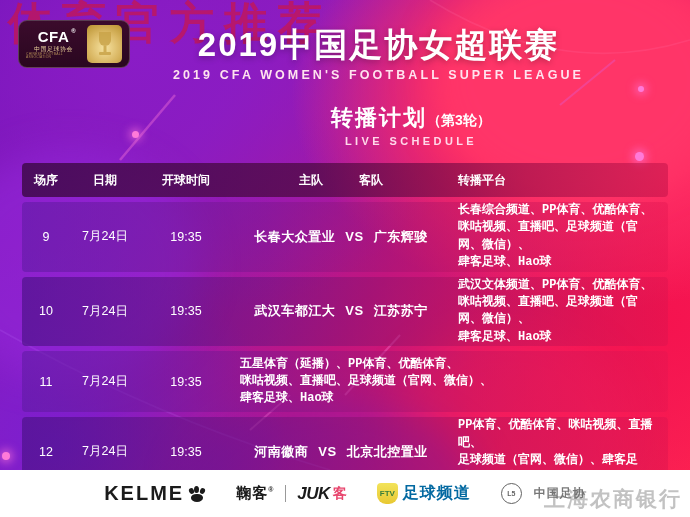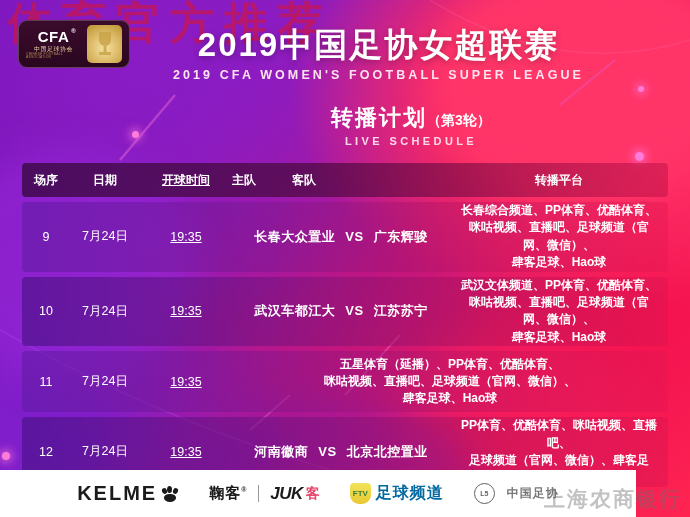--- a/index.html
+++ b/index.html
@@ -81,31 +81,31 @@
   .row{
     margin-top:5px; min-height:61px; border-radius:4px;
     background:linear-gradient(90deg, rgba(92,26,160,.55) 0%, rgba(120,22,140,.48) 38%, rgba(185,18,92,.42) 70%, rgba(225,20,80,.38) 100%);
     display:flex; align-items:center; color:#fff;
   }
   .row.alt{
     background:linear-gradient(90deg, rgba(70,16,130,.62) 0%, rgba(105,18,125,.52) 38%, rgba(170,16,88,.45) 70%, rgba(215,18,78,.4) 100%);
   }
   .c-no{ width:48px; text-align:center; }
   .c-date{ width:70px; text-align:center; }
-  .c-time{ width:92px; text-align:center;text-decoration:underline; }
+  .c-time{ width:92px; text-align:center; }
   .c-match{ width:218px; text-align:center; }
-  .c-plat{ flex:1; text-align:center; padding:0 8px; }
-  .thead .c-match{ display:flex; justify-content:flex-start; gap:36px; }
+  .c-plat{ flex:1; text-align:left; padding:0 8px;font-family:Liberation Mono, monospace; }
+  .thead .c-match{ display:flex; justify-content:center; gap:36px; }
   .row .c-no,.row .c-date,.row .c-time{ font-size:12.5px; }
   .row .c-match{ font-size:13px; font-weight:bold; letter-spacing:.5px; }
   .row .c-plat{ font-size:12px; font-weight:bold; line-height:1.45; }
 
   
   .footer{
-    position:absolute; left:0; bottom:0; width:636px; height:47px;
+    position:absolute; left:0; bottom:0; width:690px; height:47px;
     background:#fff; display:flex; align-items:center; justify-content:center; gap:30px;
   }
   .logo{ display:flex; align-items:center; gap:5px; }
   .kelme{ font-size:20px; font-weight:bold; letter-spacing:2px; color:#1b1b1b; }
   .paw{ position:relative; width:17px; height:16px; }
   .paw i{ position:absolute; background:#1b1b1b; border-radius:50%; }
   .paw .p1{ width:5px;height:6px; left:0; top:2px; transform:rotate(-20deg); }
   .paw .p2{ width:5px;height:7px; left:5px; top:0; }
   .paw .p3{ width:5px;height:6px; left:11px; top:2px; transform:rotate(20deg); }
   .paw .p4{ width:12px;height:8px; left:2px; top:8px; border-radius:45% 45% 50% 50%; }

